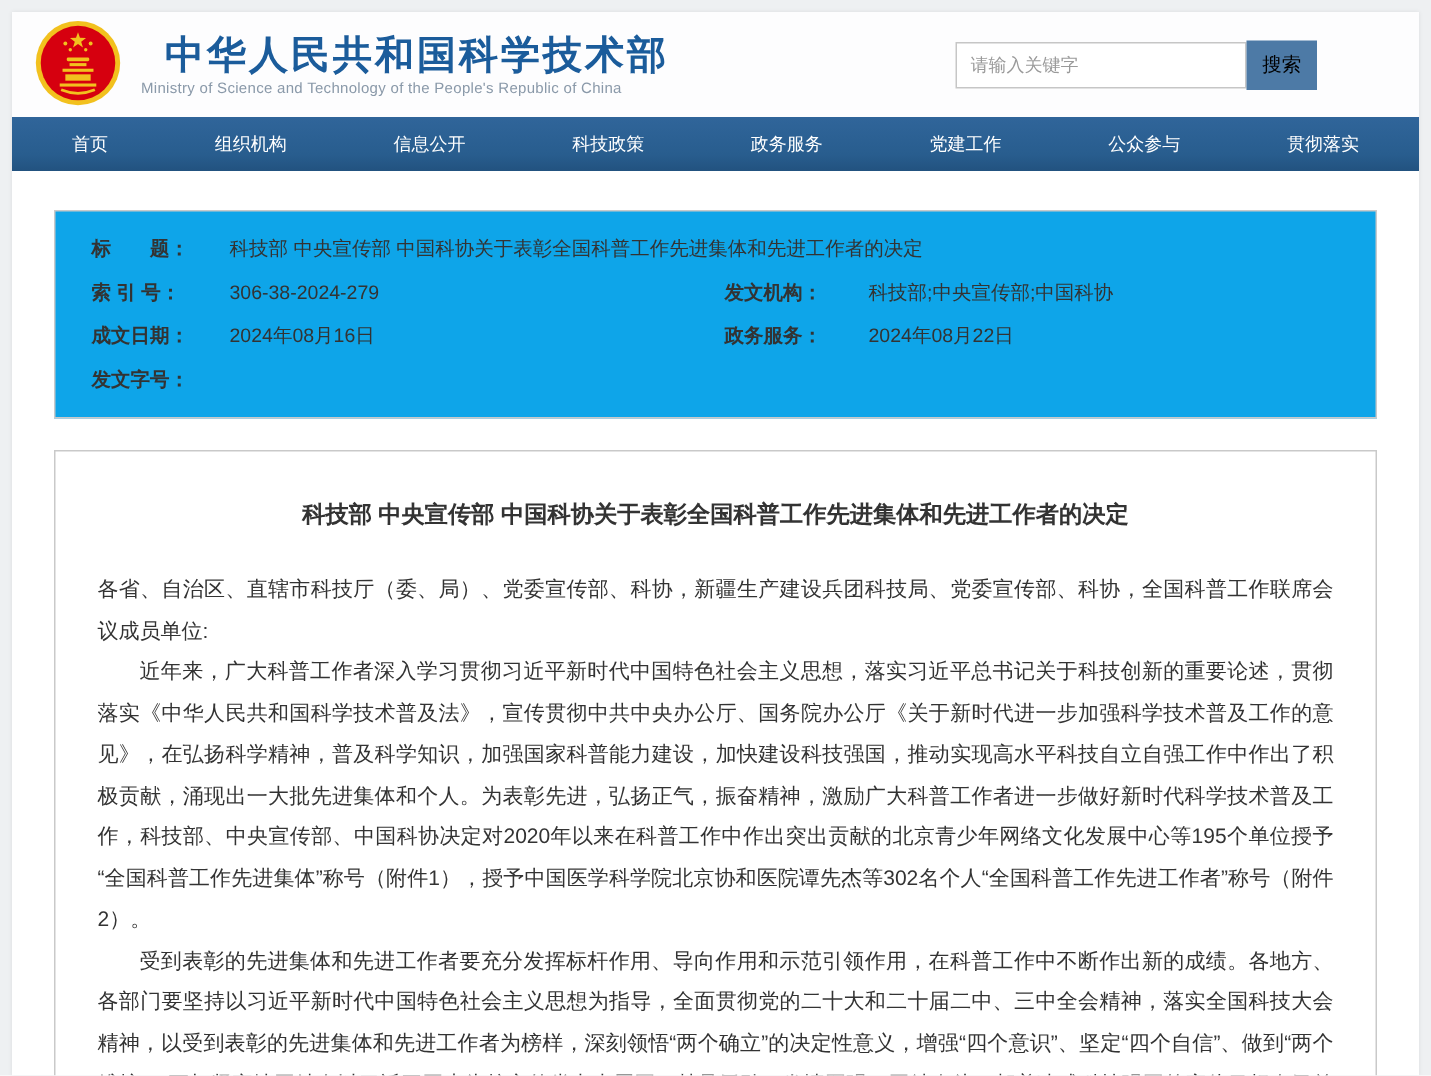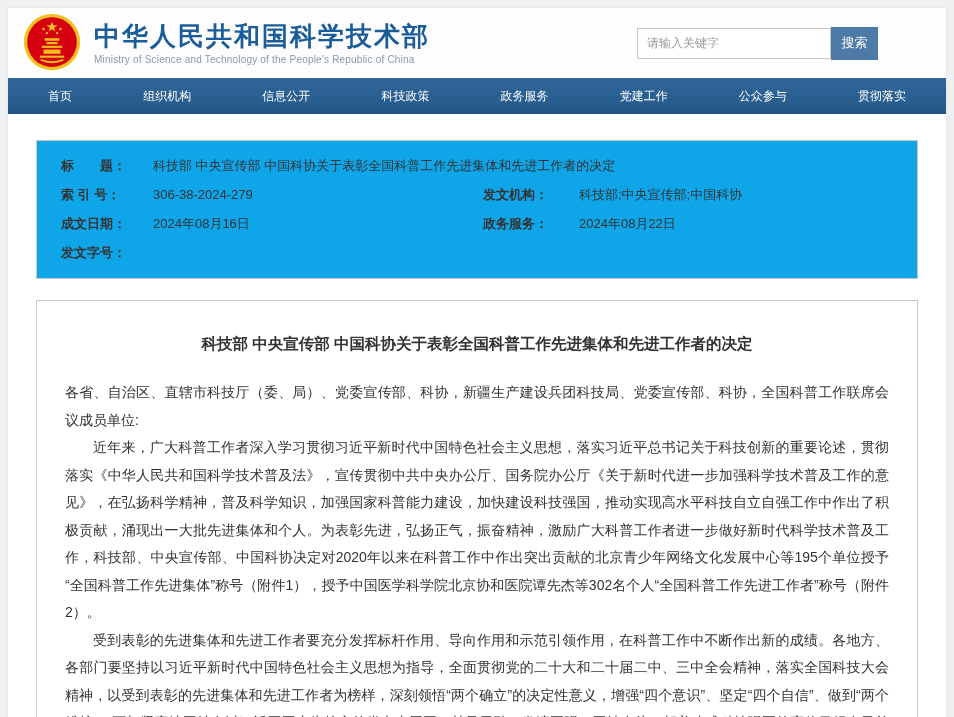--- a/index.html
+++ b/index.html
@@ -17,30 +17,31 @@
   
   .header {
     height: 70px; background: #fdfdfe; display: flex; align-items: center;
     padding: 0 68px 0 14px;
   }
   .emblem { width: 60px; height: 60px; flex: 0 0 auto; }
   .brand { margin-left: 12px; }
   .brand-title {
     color: #1b5c9b; font-size: 26px; font-weight: bold; letter-spacing: 2px;
     line-height: 30px;
+    margin-left: 16px;
   }
   .brand-sub { color: #8a99a9; font-size: 10px; margin-top: 3px; letter-spacing: .2px; }
   .search { margin-left: auto; display: flex; align-items: center; }
   .search input {
     width: 194px; height: 31px; border: 1px solid #c6c6c6; background: #fff;
     font-size: 12px; padding: 0 9px; color: #333; outline: none;
   }
   .search input::placeholder { color: #9a9a9a; }
   .search button {
-    width: 47px; height: 33px; border: none; background: #4d7aa6; color: #ffffff;
+    width: 47px; height: 33px; border: none; background: #4d7aa6; color: #000000;
     font-size: 13px; cursor: pointer; font-family: Liberation Mono, monospace;
   }
 
   
   .nav {
     height: 36px; background: linear-gradient(#30659a, #285d8e 70%, #22527f);
     display: flex; align-items: center; justify-content: space-between;
     padding: 0 34px;
   }
   .nav-item {

